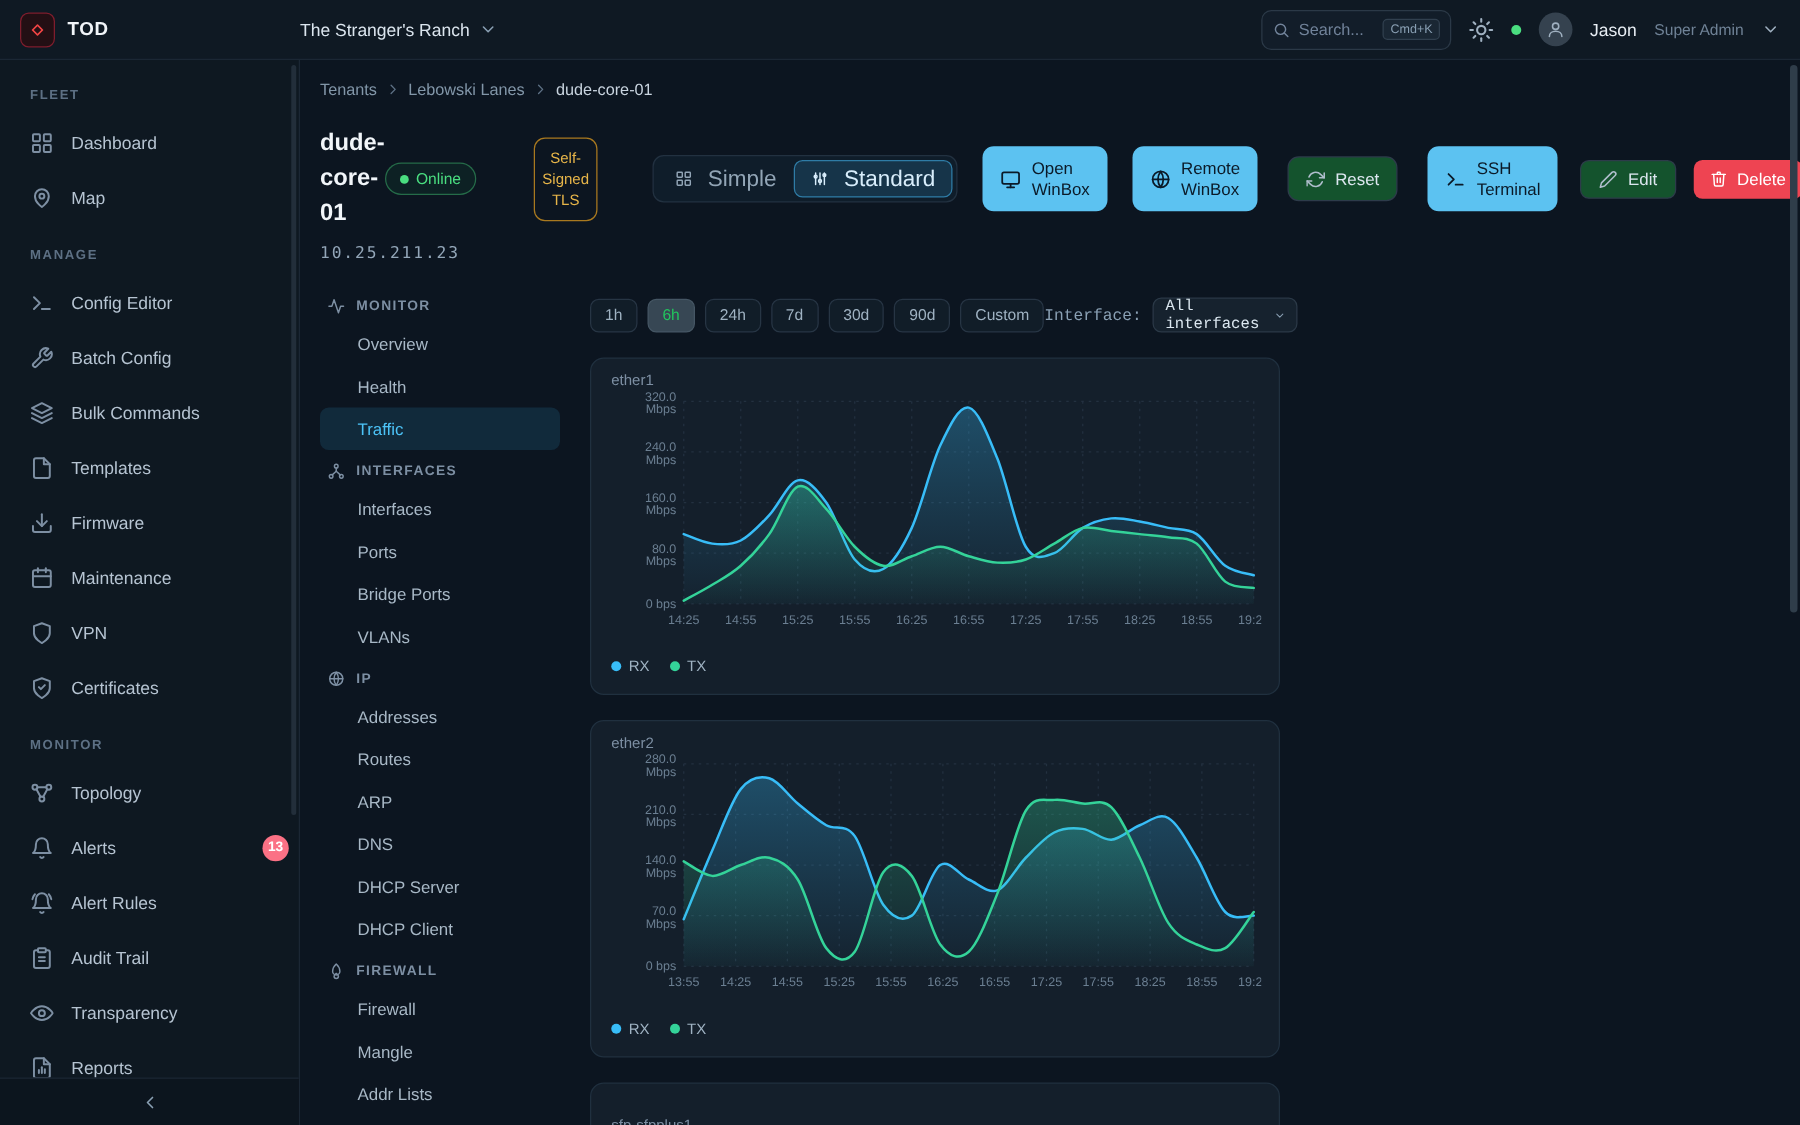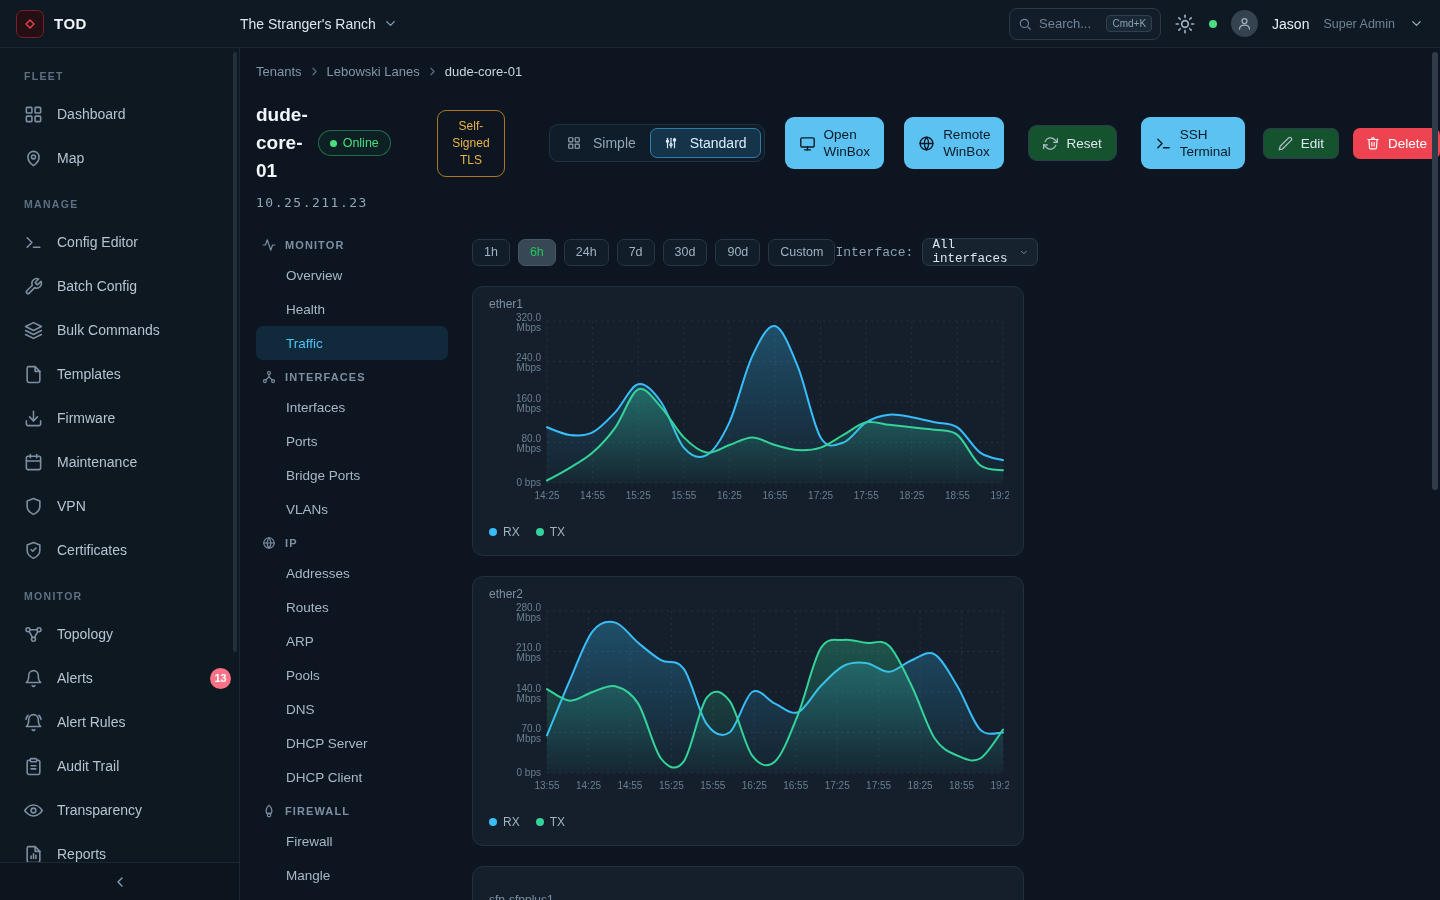--- a/index.html
+++ b/index.html
@@ -59,21 +59,21 @@
   .head-row { display:flex; align-items:center; margin-top:22px; }
   .dev-title { width:66px; font-size:19px; line-height:28px; font-weight:700; color:#f1f5f9; overflow-wrap:break-word; }
   .badge-online { margin-left:0px; height:26px; display:flex; align-items:center; gap:6px; padding:0 11px;
     border:1px solid rgba(74,222,128,.4); background:rgba(34,197,94,.07); color:#4ade80; font-size:12.5px;
     border-radius:14px; white-space:nowrap; }
   .badge-online .dot { width:7px; height:7px; border-radius:50%; background:#4ade80; }
   .badge-tls { margin-left:46px; width:72px; border:1px solid #a9791f; border-radius:9px; padding:7px 6px;
     color:#e7b549; font-size:12px; line-height:17px; text-align:center; }
   .seg-group { margin-left:44px; display:flex; background:#0f1d2a; border:1px solid #223140; border-radius:9px; padding:3px; }
   .seg { height:30px; display:flex; align-items:center; gap:12px; padding:0 13px; border-radius:7px;
-    font-size:14px; color:#92a5b6; cursor:pointer; border:1px solid transparent;justify-content:flex-end; }
+    font-size:18px; color:#92a5b6; cursor:pointer; border:1px solid transparent;justify-content:flex-end; }
   .seg .icon { width:14px; height:14px; }
   .seg.active { background:#163449; border-color:#2f7ca6; color:#d8edfb; }
   .btn { display:flex; align-items:center; gap:8px; border-radius:9px; cursor:pointer; font-size:13.5px; white-space:nowrap; }
   .btn .icon { flex:none; }
   .btn-cyan { background:#5cc2f1; color:#0b1a28; height:52px; padding:0 14px; font-weight:500; }
   .btn-cyan .icon { width:17px; height:17px; }
   .btn-cyan .two-line { line-height:17px; text-align:left; }
   .btn-dark { background:#14532d; border:1px solid #2d3b4a; color:#dce6ef; height:36px; padding:0 14px; }
   .btn-dark .icon { width:15px; height:15px; color:#aebdcb; }
   .btn-sm { height:31px; border-radius:7px; }
@@ -530,21 +530,20 @@
                 <circle cx="12" cy="12" r="9"></circle>
                 <line x1="3" y1="12" x2="21" y2="12"></line>
                 <path d="M12 3a15 15 0 0 1 0 18 15 15 0 0 1 0-18z"></path>
               </svg>
             </span>
           <span>IP</span>
         </div>
         <div class="sub-item">Addresses</div>
         <div class="sub-item">Routes</div>
         <div class="sub-item">ARP</div>
-        <div class="sub-item">Pools</div>
         <div class="sub-item">DNS</div>
         <div class="sub-item">DHCP Server</div>
         <div class="sub-item">DHCP Client</div>
       </div>
       <div class="sub-group">
         <div class="sub-head">
           <span class="icon">
               <svg viewBox="0 0 24 24" fill="none" stroke="currentColor" stroke-width="2" stroke-linecap="round" stroke-linejoin="round">
                 <path d="M12 2s5 4.5 5 10a5 5 0 0 1-10 0C7 6.5 12 2 12 2z"></path>
                 <path d="M12 22a3 3 0 0 0 3-3c0-2-3-4-3-4s-3 2-3 4a3 3 0 0 0 3 3z"></path>

